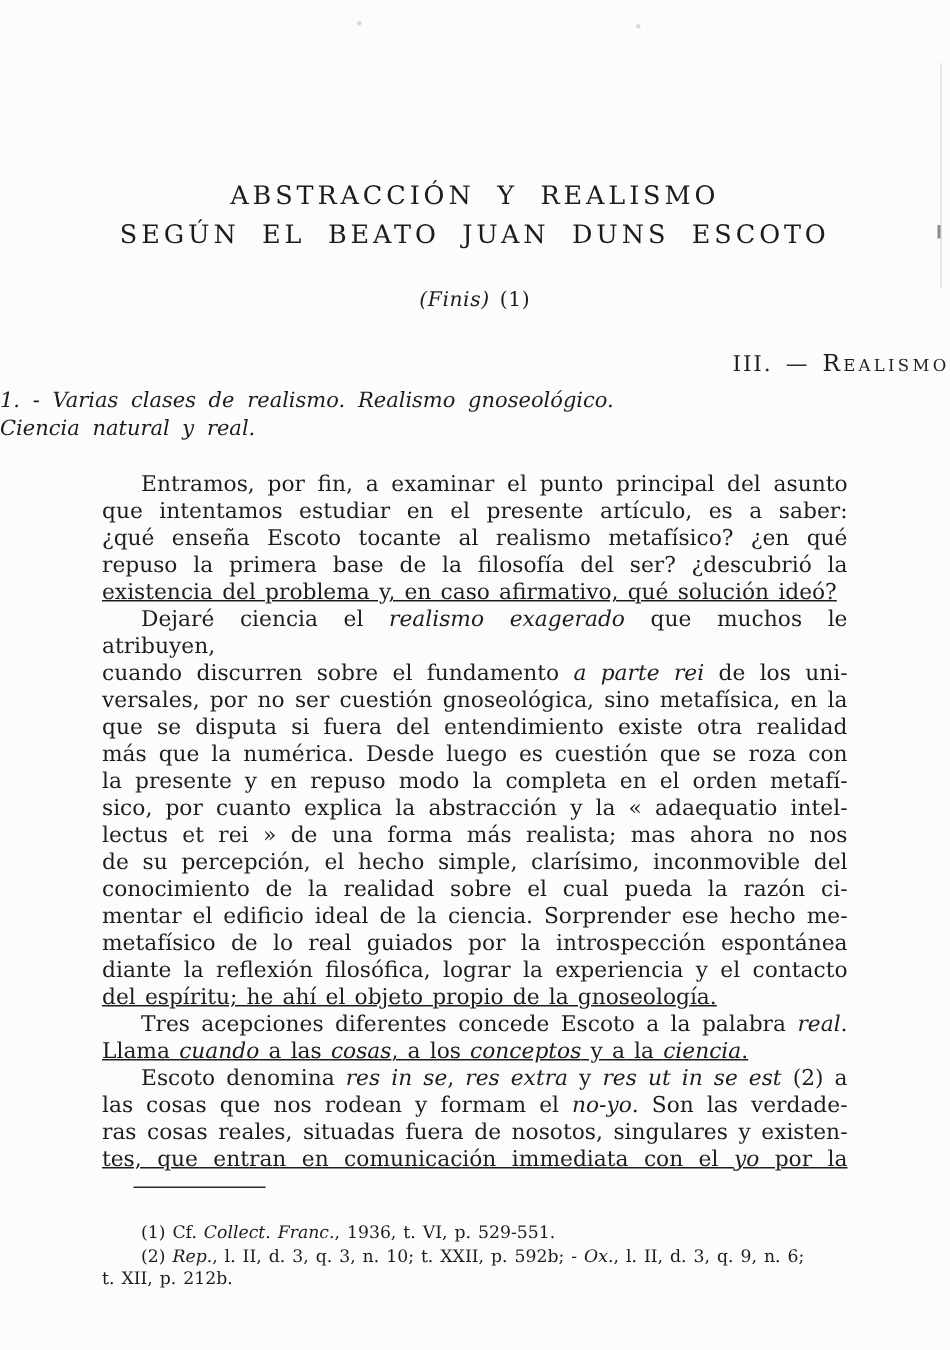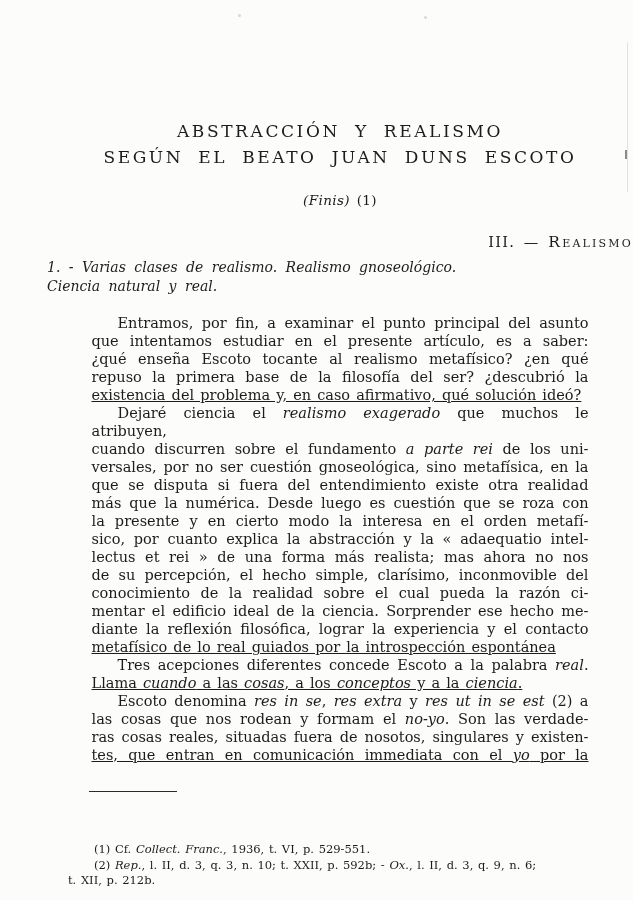--- a/index.html
+++ b/index.html
@@ -11,21 +11,20 @@
     height: 900px;
     background: #fcfcfa;
     font-family: "DejaVu Serif", serif;
     color: #1c1c1c;
     position: relative;
     overflow: hidden;
   }
   .page {
     position: absolute;
     inset: 0;
-    padding-left: 47px;
   }
   
   .edge-line {
     position: absolute;
     right: 5px;
     top: 42px;
     width: 1px;
     height: 150px;
     background: rgba(0,0,0,0.10);
   }
@@ -103,21 +102,21 @@
     position: absolute;
     left: 89px;
     top: 791px;
     width: 88px;
     height: 1px;
     background: #2a2a2a;
   }
   .footnotes {
     position: absolute;
     left: 68px;
-    top: 842px;
+    top: 814px;
     width: 500px;
   }
   .footnotes .fn-line {
     font-size: 11.5px;
     line-height: 15.5px;
     text-align: left;
     text-align-last: left;
     word-spacing: 1px;
   }
   .footnotes .fn-line.indent { text-indent: 26px; }
@@ -158,28 +157,29 @@
         <div class="line"><span>¿qué enseña Escoto tocante al realismo metafísico? ¿en qué</span></div>
         <div class="line"><span>repuso la primera base de la filosofía del ser? ¿descubrió la</span></div>
         <div class="line"><span>existencia del problema y, en caso afirmativo, qué solución ideó?</span></div>
       </div>
       <div class="para">
         <div class="line"><span>Dejaré ciencia el </span><i>realismo exagerado</i><span> que muchos le atribuyen,</span></div>
         <div class="line"><span>cuando discurren sobre el fundamento </span><i>a parte rei</i><span> de los uni-</span></div>
         <div class="line"><span>versales, por no ser cuestión gnoseológica, sino metafísica, en la</span></div>
         <div class="line"><span>que se disputa si fuera del entendimiento existe otra realidad</span></div>
         <div class="line"><span>más que la numérica. Desde luego es cuestión que se roza con</span></div>
-        <div class="line"><span>la presente y en cierto modo la interesa en el orden metafí-</span></div>
+        <div class="line"><span>la presente y en repuso modo la completa en el orden metafí-</span></div>
         <div class="line"><span>sico, por cuanto explica la abstracción y la « adaequatio intel-</span></div>
         <div class="line"><span>lectus et rei » de una forma más realista; mas ahora no nos</span></div>
         <div class="line"><span>de su percepción, el hecho simple, clarísimo, inconmovible del</span></div>
         <div class="line"><span>conocimiento de la realidad sobre el cual pueda la razón ci-</span></div>
         <div class="line"><span>mentar el edificio ideal de la ciencia. Sorprender ese hecho me-</span></div>
+        <div class="line"><span>metafísico de lo real guiados por la introspección espontánea</span></div>
         <div class="line"><span>diante la reflexión filosófica, lograr la experiencia y el contacto</span></div>
-        <div class="line"><span>metafísico de lo real guiados por la introspección espontánea</span></div>
+        <div class="line"><span>del espíritu; he ahí el objeto propio de la gnoseología.</span></div>
       </div>
       <div class="para">
         <div class="line"><span>Tres acepciones diferentes concede Escoto a la palabra </span><i>real</i><span>.</span></div>
         <div class="line"><span>Llama </span><i>cuando</i><span> a las </span><i>cosas</i><span>, a los </span><i>conceptos</i><span> y a la </span><i>ciencia</i><span>.</span></div>
       </div>
       <div class="para jl">
         <div class="line"><span>Escoto denomina </span><i>res in se</i><span>, </span><i>res extra</i><span> y </span><i>res ut in se est</i><span> (2) a</span></div>
         <div class="line"><span>las cosas que nos rodean y formam el </span><i>no-yo</i><span>. Son las verdade-</span></div>
         <div class="line"><span>ras cosas reales, situadas fuera de nosotos, singulares y existen-</span></div>
         <div class="line"><span>tes, que entran en comunicación immediata con el </span><i>yo</i><span> por la</span></div>

